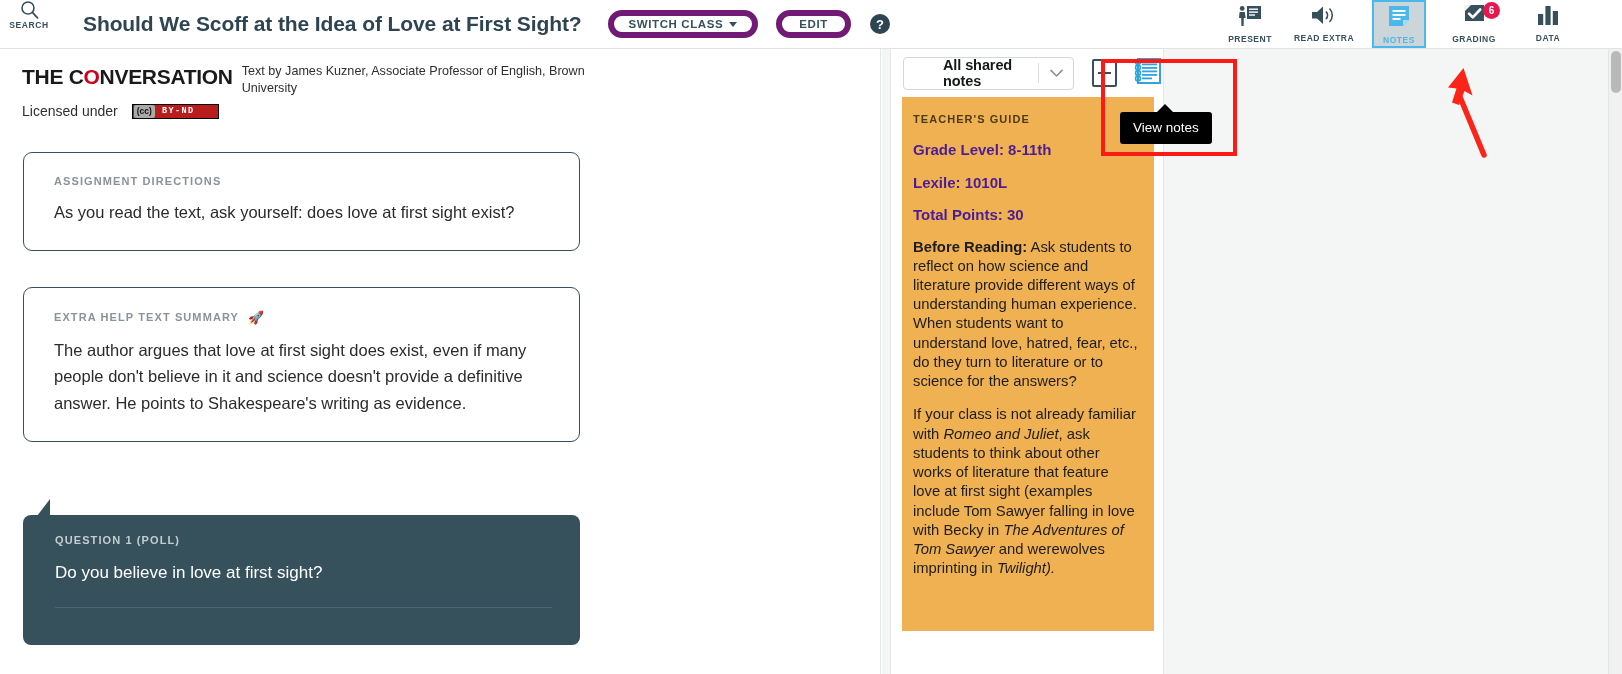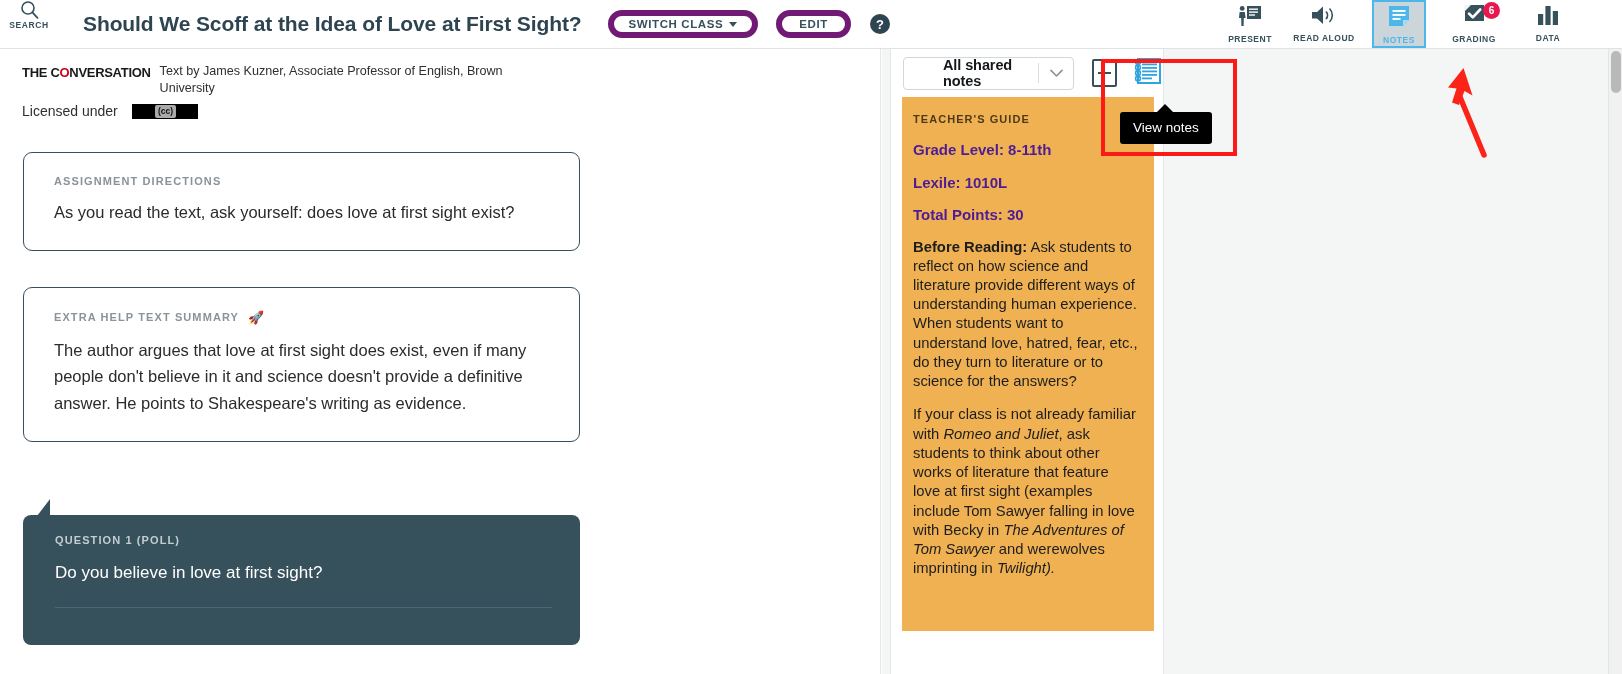--- a/index.html
+++ b/index.html
@@ -132,21 +132,21 @@
     overflow: hidden;
     border-right: 1px solid #e2e6e9;
   }
 
   .source-row {
     display: flex;
     align-items: flex-start;
     padding: 14px 0 0 22px;
   }
   .conversation-logo {
-    font-size: 13px;
+    font-size: 21px;
     font-weight: bold;
     color: #1a1a1a;
     letter-spacing: -0.3px;
     white-space: nowrap;
     margin-top: 2px;
     font-family: "Liberation Sans", sans-serif;
   }
   .conversation-logo .red-o { color: #d0021b; }
 
   .byline {
@@ -159,25 +159,24 @@
 
   .license-row {
     display: flex; align-items: center;
     padding-left: 22px;
     margin-top: 6px;
   }
   .license-label { font-size: 14px; color: #2f2f2f; }
   .cc-badge {
     margin-left: 14px;
     height: 15px;
-    background: #000000;
+    background: #b91c1c;
     border: 1px solid #000;
     display: flex; align-items: center;
     padding: 0 0 0 1px;
-    flex-direction: column;
   }
   .cc-circle {
     background: #aaa;
     color: #111;
     font-size: 8.5px;
     font-weight: bold;
     padding: 0 3px;
     height: 13px;
     line-height: 13px;
     border-radius: 2px;
@@ -453,21 +452,21 @@
       </div>
 
       <div class="nav-tab">
         <span>
           <svg width="26" height="21" viewBox="0 0 26 21">
             <path d="M1 7 L6 7 L12 1.5 L12 19 L6 13.5 L1 13.5 Z" fill="#36505c"></path>
             <path d="M15 6.5 A5.5 5.5 0 0 1 15 14" fill="none" stroke="#36505c" stroke-width="1.8"></path>
             <path d="M18.5 3.5 A9.5 9.5 0 0 1 18.5 17" fill="none" stroke="#36505c" stroke-width="1.6"></path>
           </svg>
         </span>
-        <span class="nav-label">READ ALOUD</span>
+        <span class="nav-label">READ EXTRA</span>
       </div>
 
       <div class="nav-tab active">
         <span>
           <svg width="24" height="24" viewBox="0 0 24 24">
             <path d="M2 2 L22 2 L22 16 L16 22 L2 22 Z" fill="#4cb7ea"></path>
             <path d="M22 16 L16 22 L16 16 Z" fill="#a8dcf3"></path>
             <rect x="5.5" y="6" width="13" height="1.9" fill="#fff"></rect>
             <rect x="5.5" y="10" width="13" height="1.9" fill="#fff"></rect>
             <rect x="5.5" y="14" width="8" height="1.9" fill="#fff"></rect>

